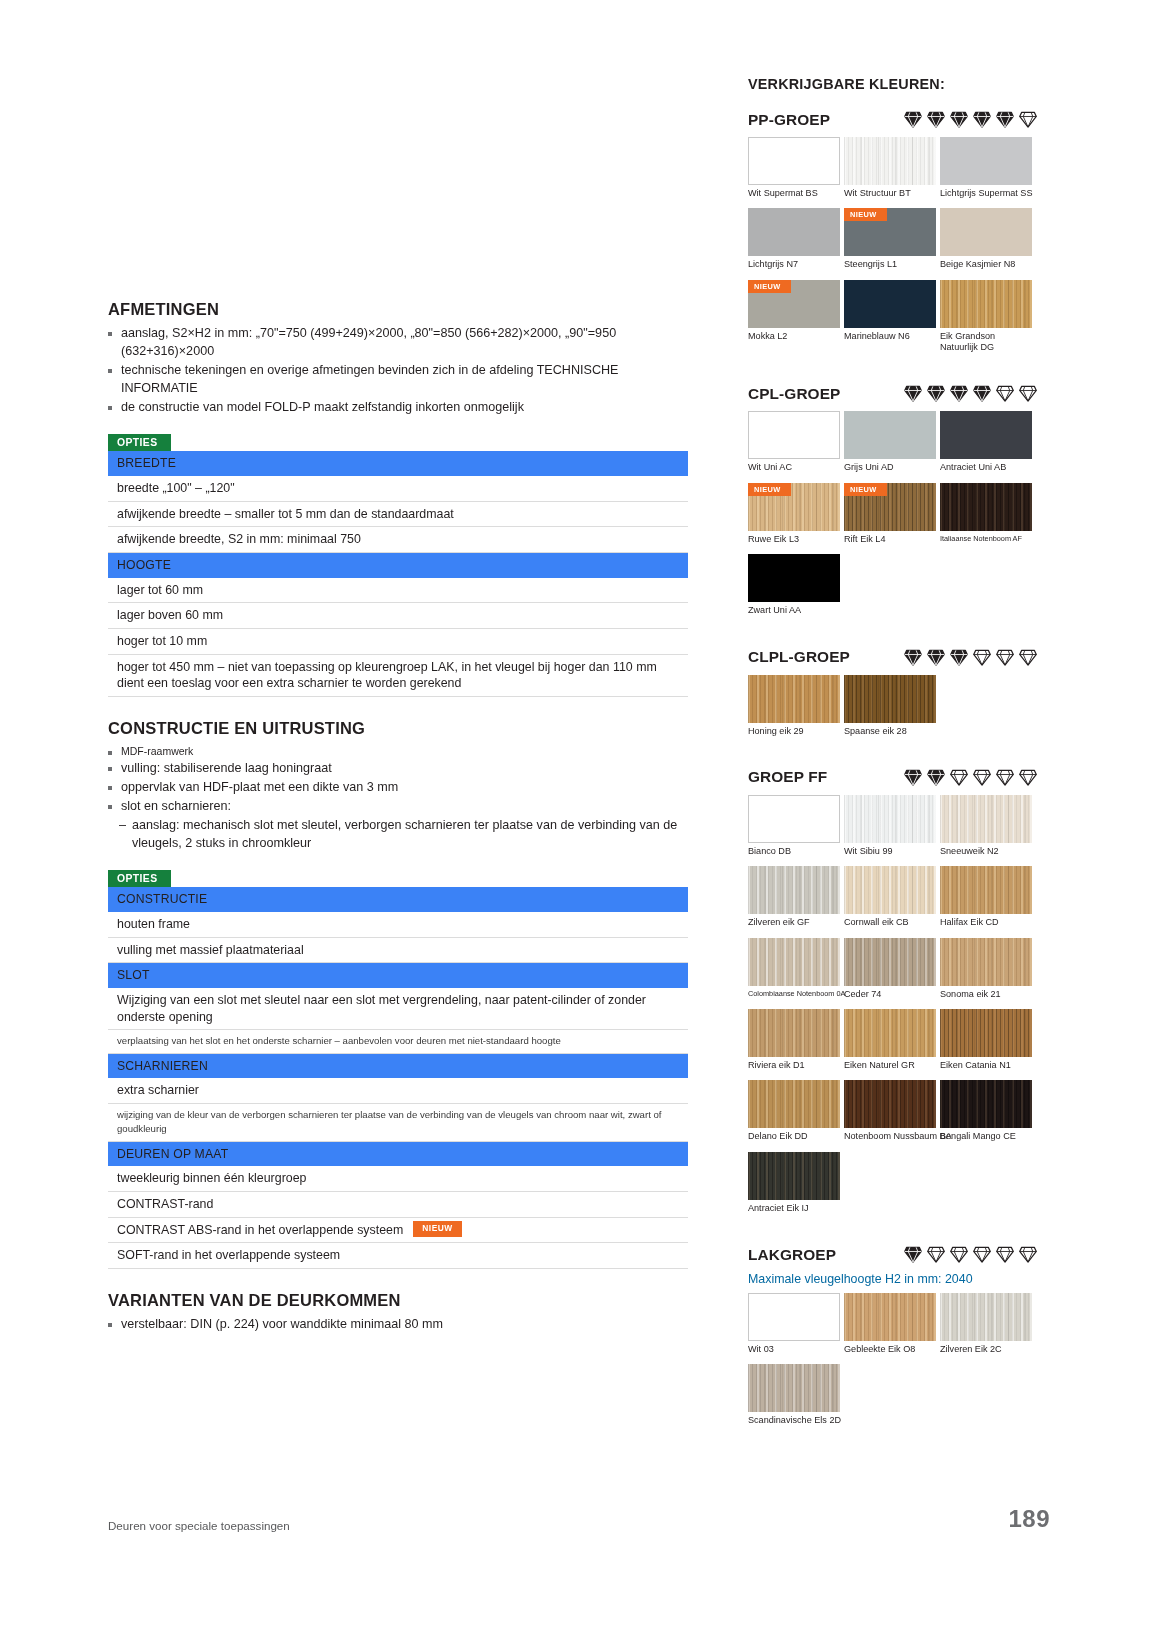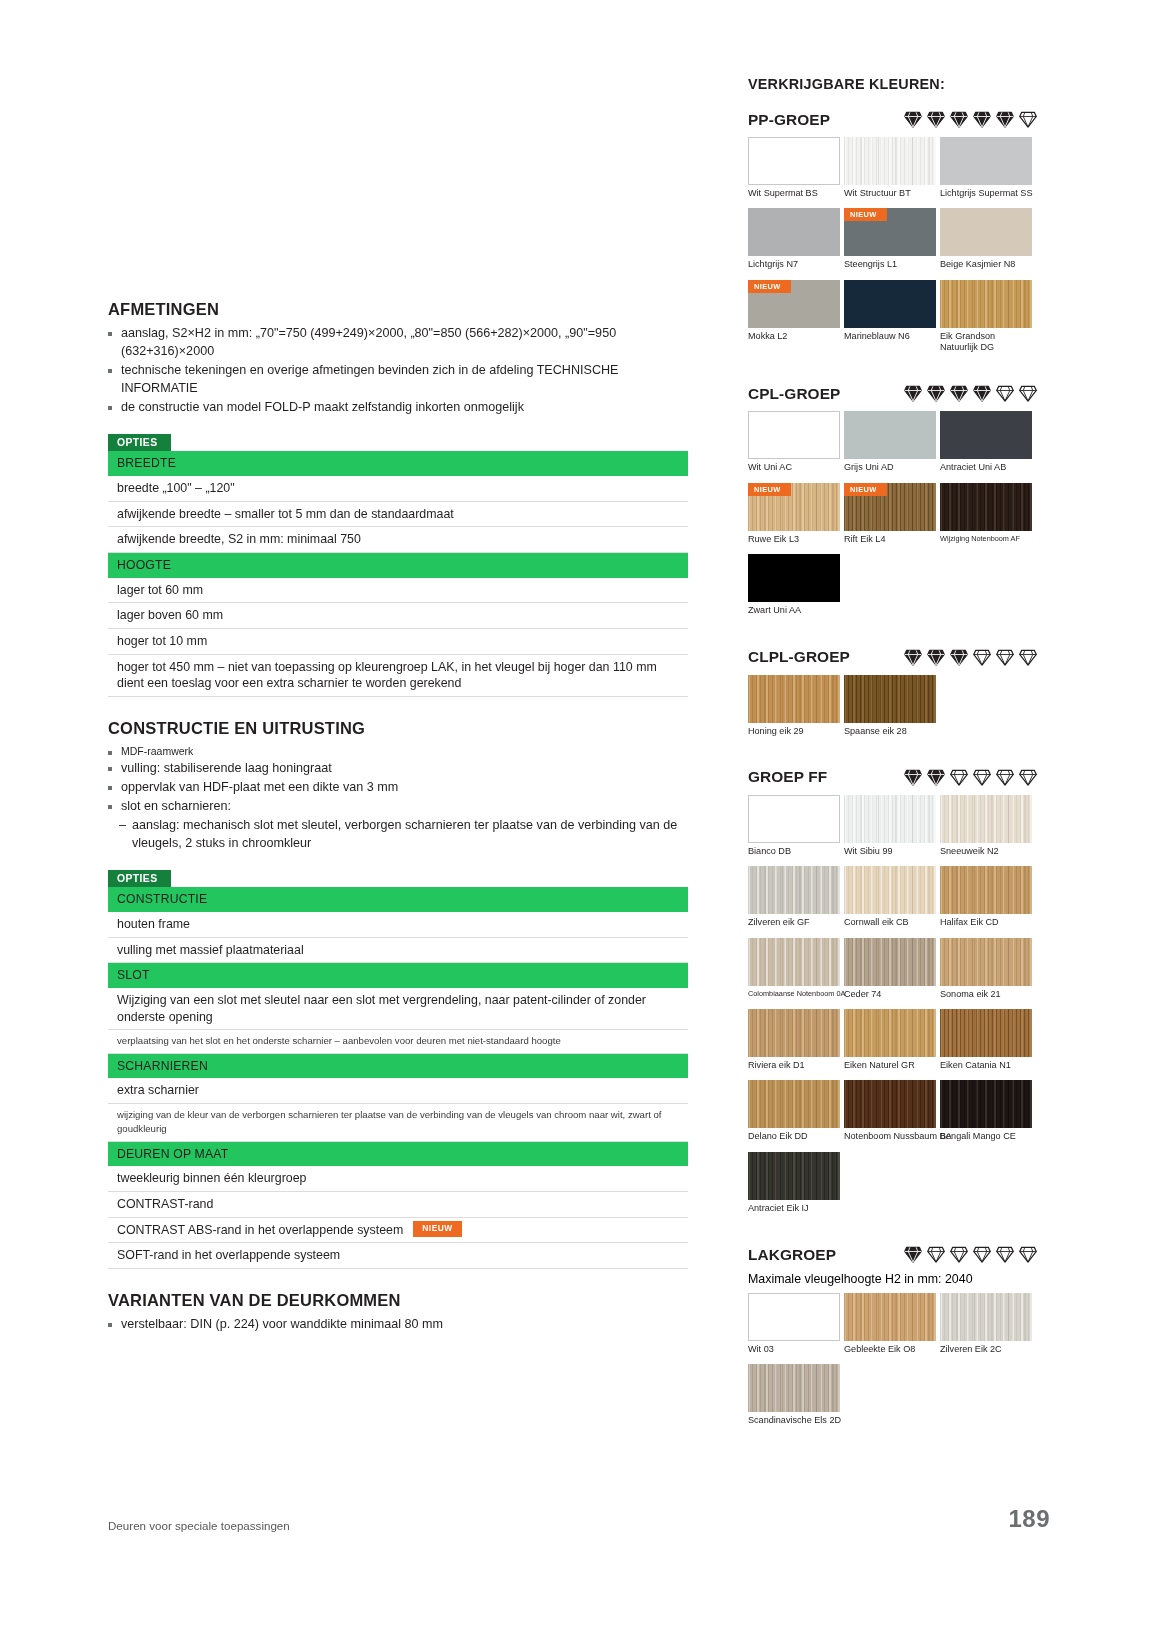--- a/index.html
+++ b/index.html
@@ -46,21 +46,21 @@
   
   table.opt{
     width:100%;border-collapse:collapse;margin:0 0 4px 0;
   }
   table.opt td{
     font-size:12.4px;line-height:1.35;color:#231f20;
     padding:4px 8px 4px 9px;border-bottom:1px solid #dcdcdc;
     vertical-align:top;
   }
   table.opt tr.grp td{
-    background:#22c55e;border-bottom:none;font-size:12.2px;
+    background:#3b82f6;border-bottom:none;font-size:12.2px;
     padding:4px 8px 4px 9px;letter-spacing:.2px;
   }
   table.opt tr.tiny td{font-size:9.6px;line-height:1.5;color:#3a3a3a;}
   .nieuw-inline{
     display:inline-block;background:#ef6a21;color:#fff;
     font-size:8.4px;font-weight:bold;letter-spacing:.5px;
     padding:2px 9px;margin-left:10px;position:relative;top:-1px;
   }
   .row-flex{display:flex;align-items:center;}
   .row-flex .txt{flex:0 0 auto;}
@@ -73,21 +73,21 @@
     font-size:14.4px;font-weight:bold;letter-spacing:.2px;margin:0 0 18px 0;
   }
   .group-head{
     display:flex;align-items:center;margin:0 0 8px 0;gap:20px;
   }
   .group-head .gname{
     font-size:15.4px;font-weight:bold;letter-spacing:.1px;white-space:nowrap;
   }
   .gems{display:flex;align-items:center;gap:3px;margin-left:auto;padding-left:14px;}
   .gem{width:20px;height:19px;display:block;}
-  .sub-note{font-size:12.4px;margin:0 0 7px 0;color:#000000;}
+  .sub-note{font-size:12.4px;margin:0 0 7px 0;color:#0369a1;}
 
   .sw-grid{
     display:grid;grid-template-columns:92px 92px 92px;
     column-gap:4px;row-gap:0px;
   }
   .sw-cell{width:73px;margin-bottom:9px;}
   .sw-chip{
     width:92px;height:48px;position:relative;overflow:hidden;
     background:#ffffff;
   }
@@ -360,21 +360,21 @@
               <div class="sw-label">Ruwe Eik L3</div>
             </div>
             <div class="sw-cell">
               <div class="sw-chip" style="background: repeating-linear-gradient(90deg, rgba(0, 0, 0, 0.28) 0px, rgba(0, 0, 0, 0.28) 1px, transparent 1px, transparent 4px), repeating-linear-gradient(90deg, rgba(255, 210, 160, 0.13) 0px, rgba(255, 210, 160, 0.13) 2px, transparent 2px, transparent 9px), repeating-linear-gradient(90deg, rgba(0, 0, 0, 0.07) 0px, rgba(0, 0, 0, 0.07) 1px, transparent 1px, transparent 17px) rgb(141, 106, 60);">
                 <span class="nieuw-badge">NIEUW</span>
               </div>
               <div class="sw-label">Rift Eik L4</div>
             </div>
             <div class="sw-cell">
               <div class="sw-chip" style="background: repeating-linear-gradient(90deg, rgba(0, 0, 0, 0.28) 0px, rgba(0, 0, 0, 0.28) 1px, transparent 1px, transparent 4px), repeating-linear-gradient(90deg, rgba(255, 210, 160, 0.13) 0px, rgba(255, 210, 160, 0.13) 2px, transparent 2px, transparent 9px), repeating-linear-gradient(90deg, rgba(0, 0, 0, 0.07) 0px, rgba(0, 0, 0, 0.07) 1px, transparent 1px, transparent 17px) rgb(42, 28, 22);"></div>
-              <div class="sw-label xs">Wijziging Notenboom AF</div>
+              <div class="sw-label xs">Italiaanse Notenboom AF</div>
             </div>
             <div class="sw-cell">
               <div class="sw-chip" style="background: rgb(0, 0, 0);"></div>
               <div class="sw-label">Zwart Uni AA</div>
             </div>
           </div>
           <div class="grp-gap"></div>
         </div>
         <div>
           <div class="group-head">

